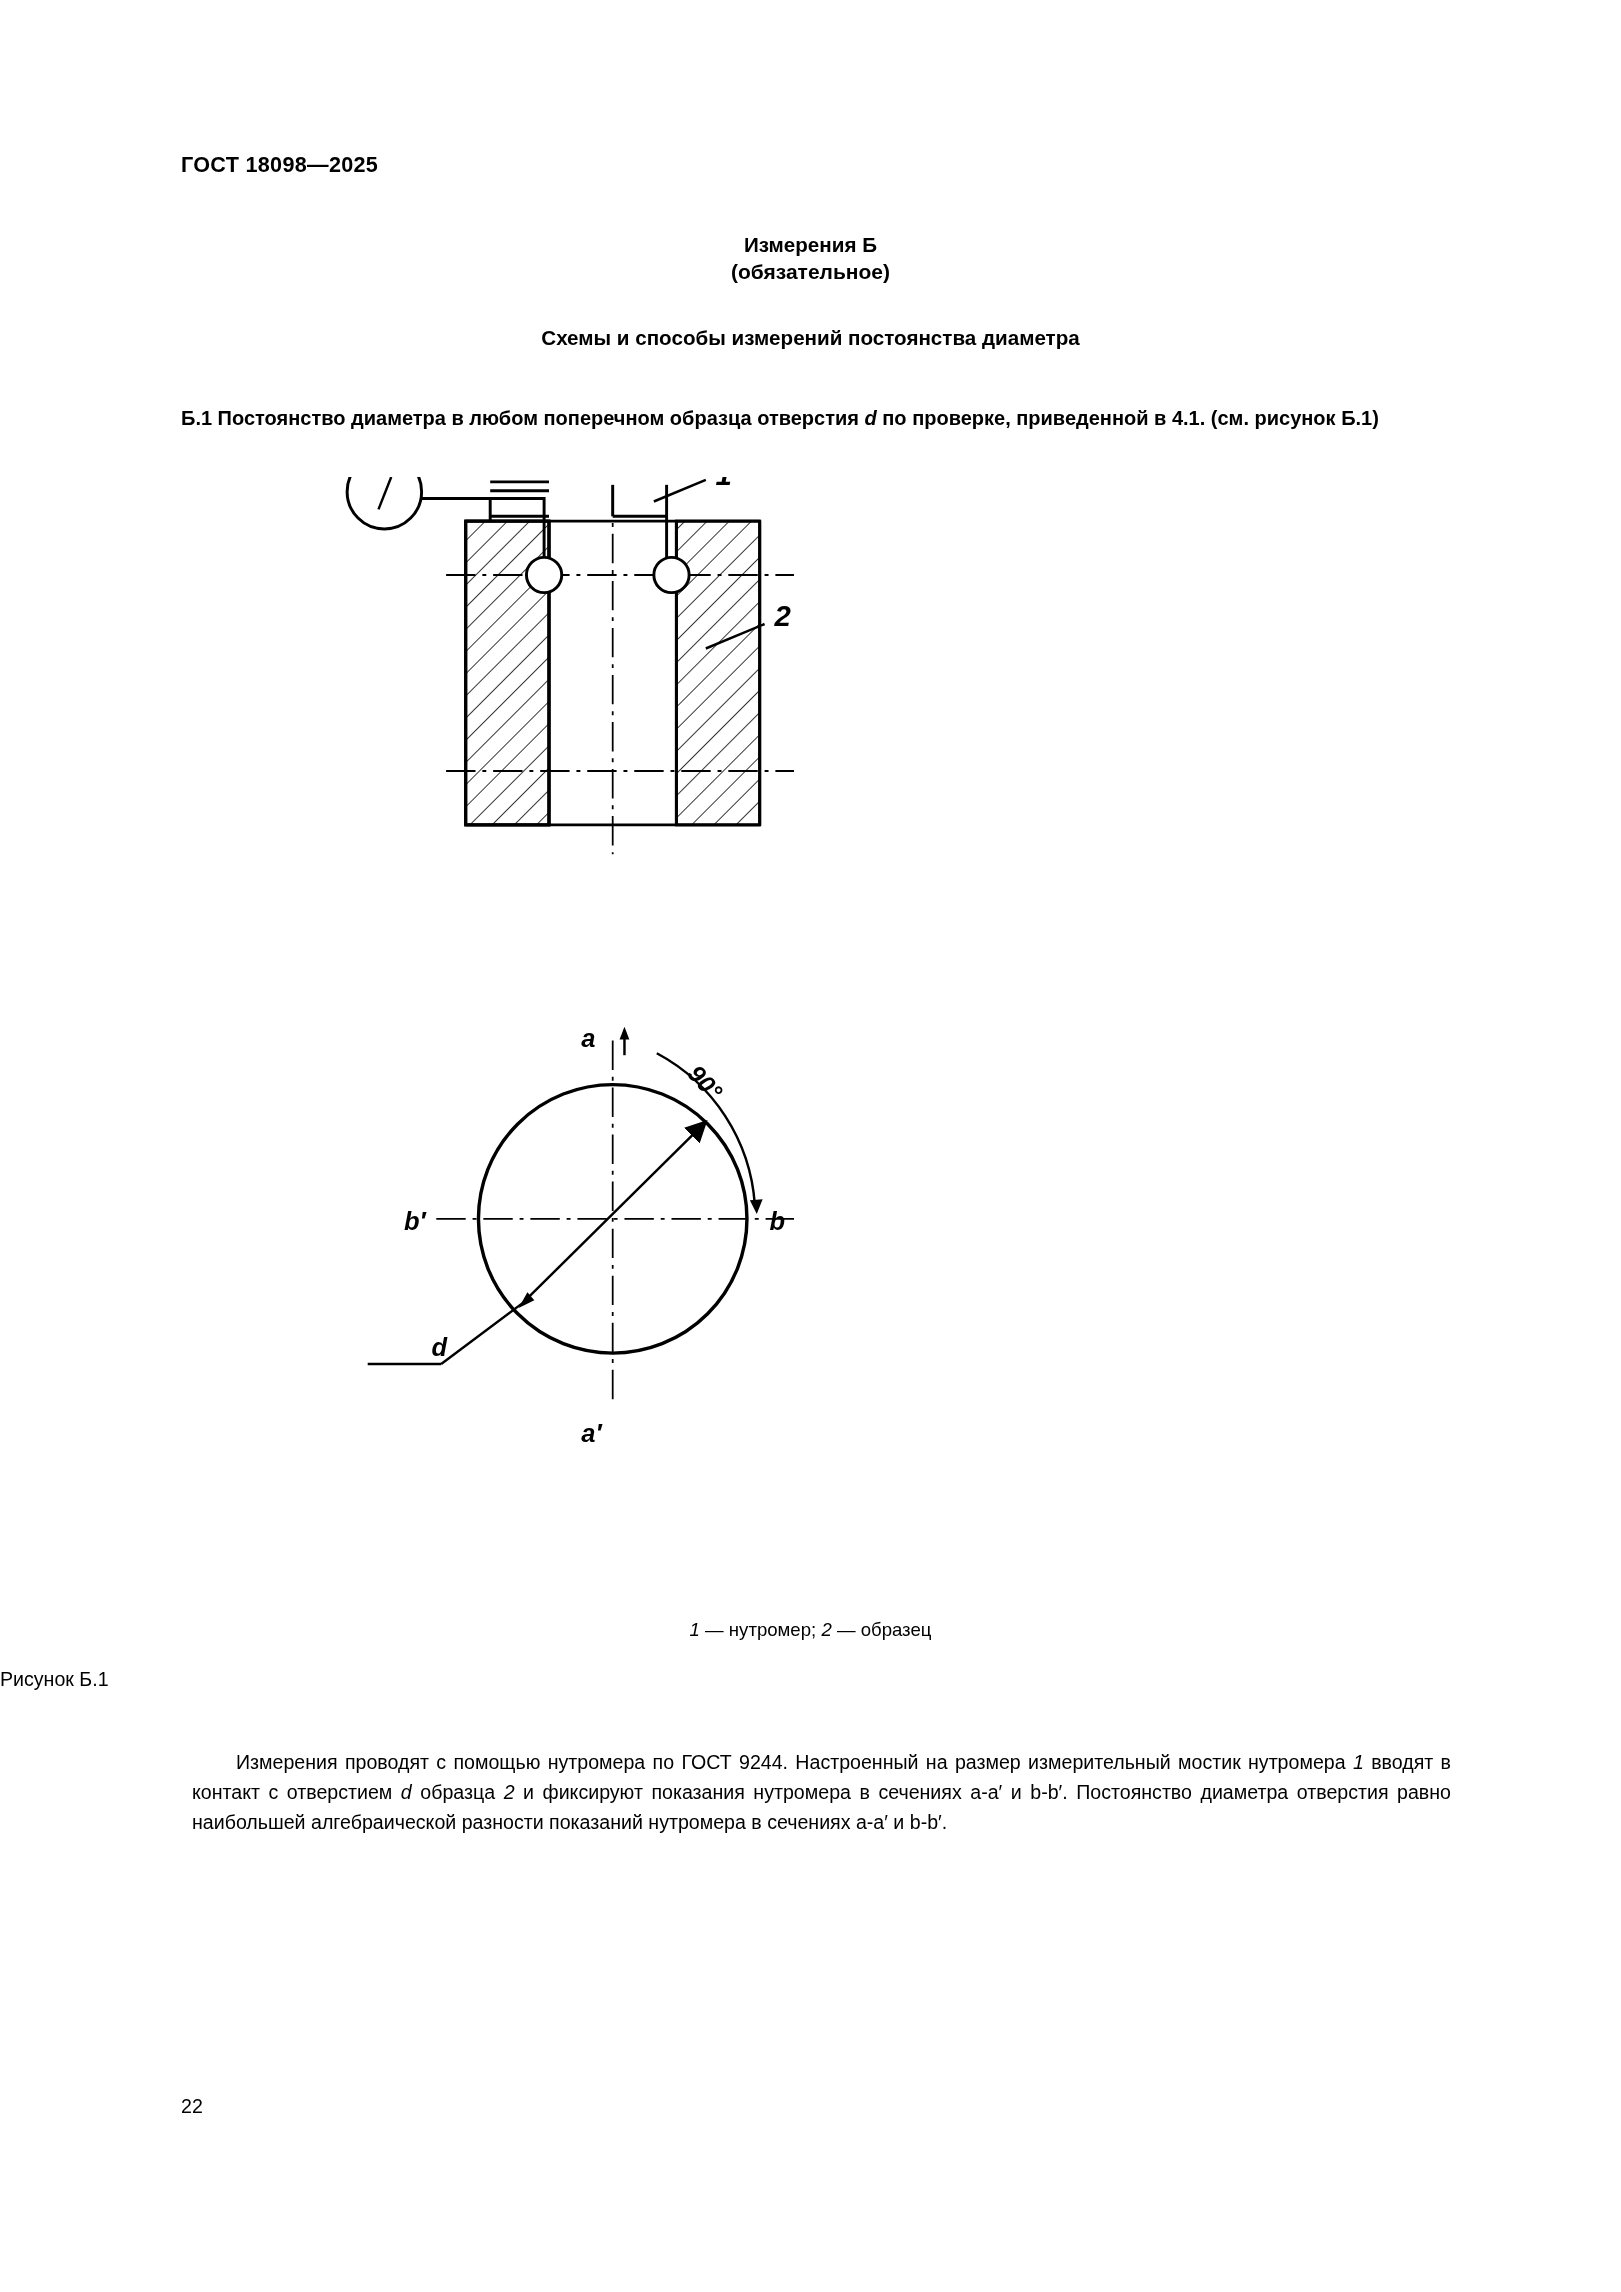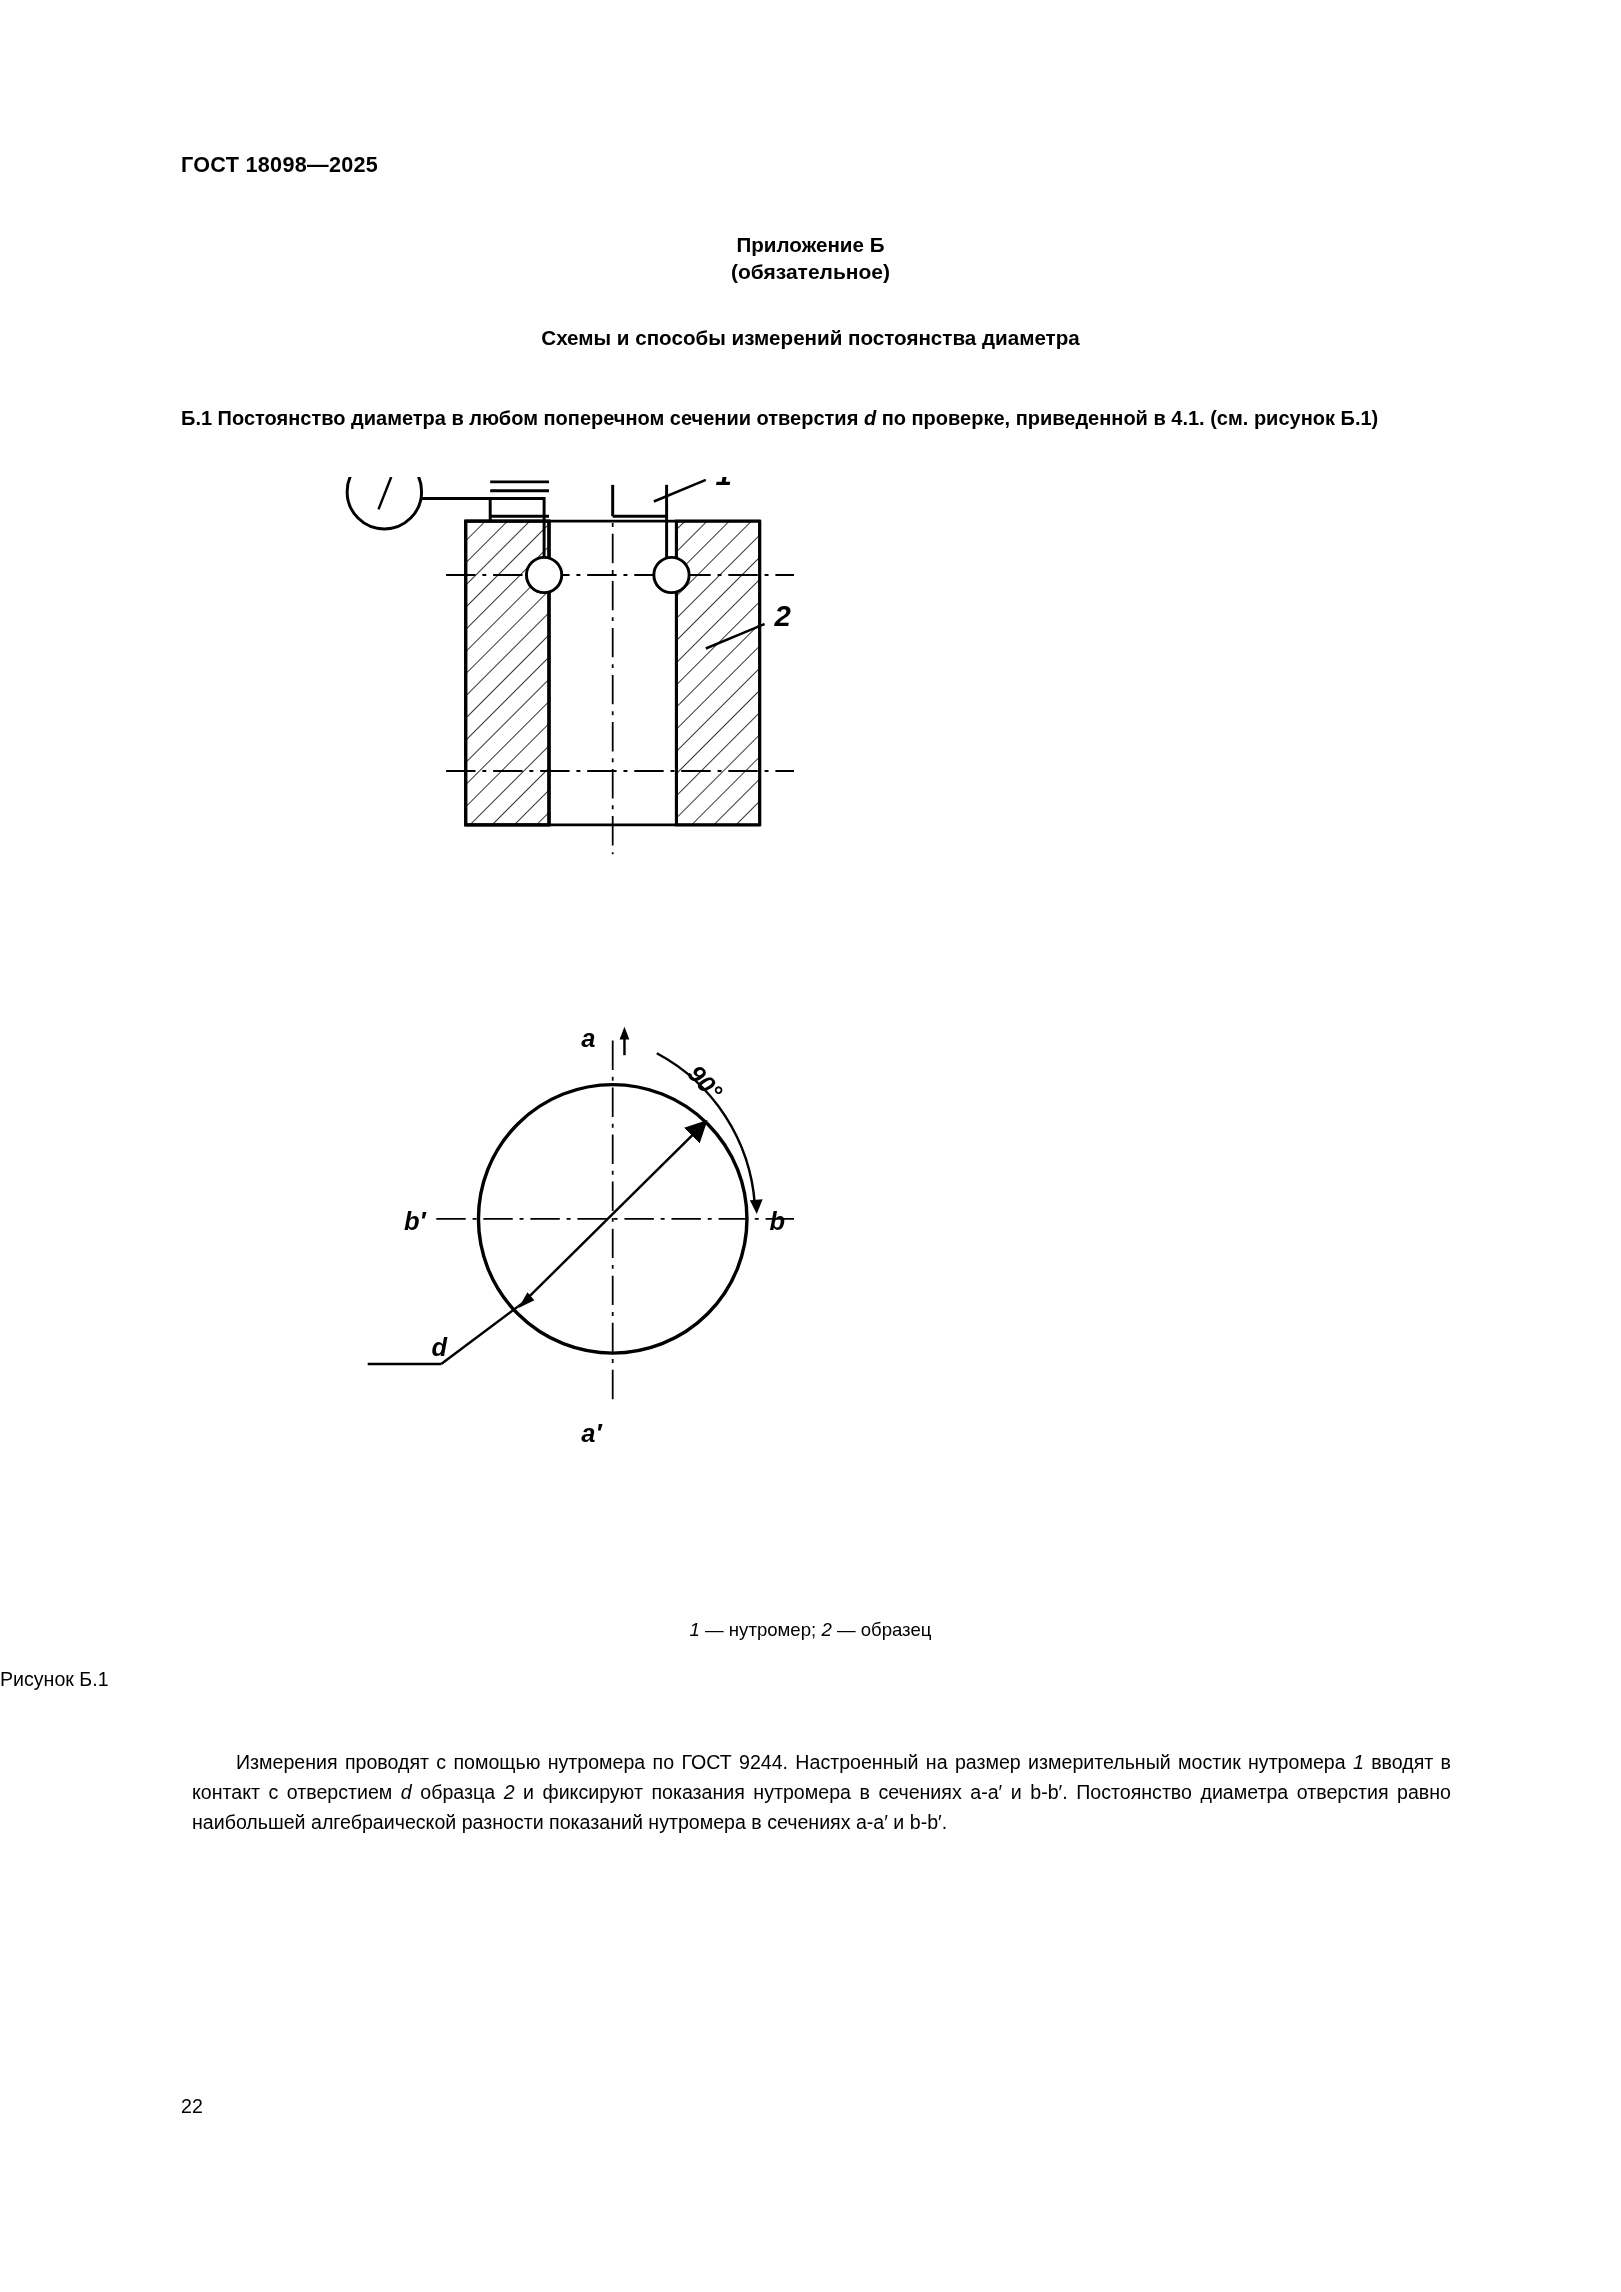--- a/index.html
+++ b/index.html
@@ -112,26 +112,26 @@
     font-size: 19.6px;
   }
 </style>
 </head>
 <body>
 
 <div class="page">
 
   <div class="header">ГОСТ 18098—2025</div>
 
-  <div class="appendix-title">Приложение Б</div>
+  <div class="appendix-title">Измерения Б</div>
   <div class="appendix-sub">(обязательное)</div>
   <div class="section-heading">Схемы и способы измерений постоянства диаметра</div>
 
   <div class="para-bold">
-    <span>Б.1 Постоянство диаметра в любом поперечном сечении отверстия </span><i>d</i><span> по проверке, приведенной в 4.1. (см. рисунок Б.1)</span>
+    <span>Б.1 Постоянство диаметра в любом поперечном образца отверстия </span><i>d</i><span> по проверке, приведенной в 4.1. (см. рисунок Б.1)</span>
   </div>
 
   <div class="figure-wrap">
     <svg width="1245" height="1127" viewBox="0 0 1270 1150" xmlns="http://www.w3.org/2000/svg">
       <defs>
         <pattern id="hatchR" width="16" height="16" patternTransform="rotate(45)" patternUnits="userSpaceOnUse">
           <line x1="0" y1="0" x2="0" y2="16" stroke="#000" stroke-width="1.6"></line>
         </pattern>
         <marker id="arrowhead" markerWidth="9" markerHeight="9" refX="8" refY="4.5" orient="auto">
           <path d="M0,0 L9,4.5 L0,9 z" fill="#000"></path>

